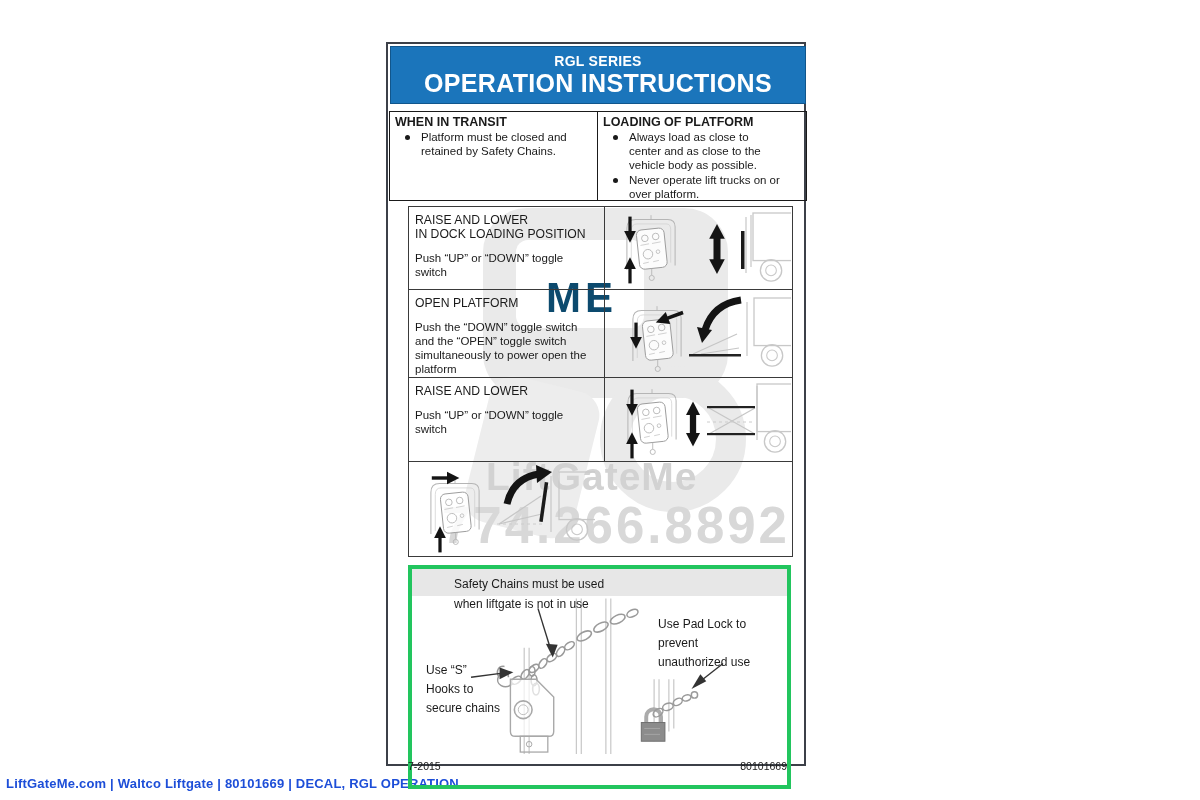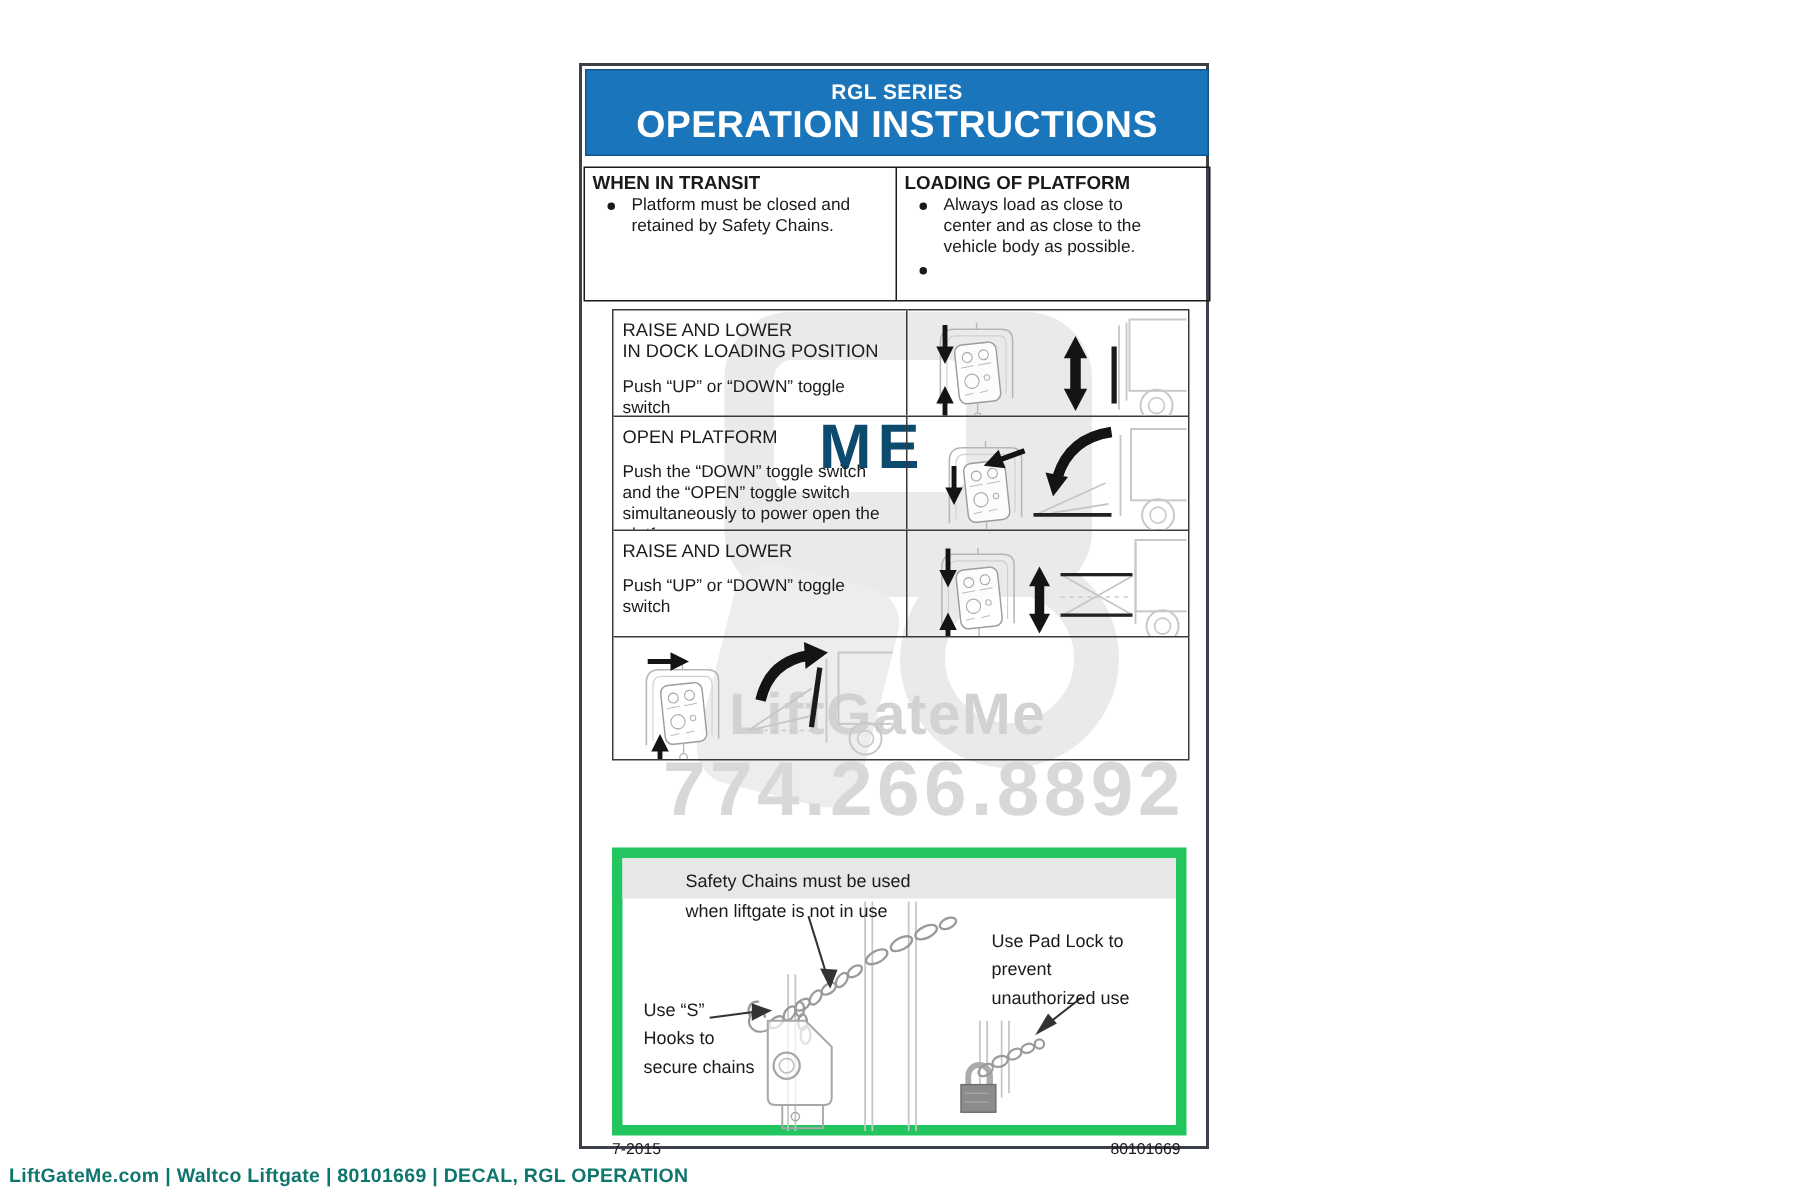--- a/index.html
+++ b/index.html
@@ -39,43 +39,43 @@
             border:1px solid #1a1a1a; display:flex; background:transparent; }
   .twocol { flex:1 1 50%; padding:3px 24px 0 5px; }
   .twocol:first-child { border-right:1px solid #1a1a1a; }
   .sec-title { font-size:12.5px; font-weight:bold; }
   ul.blist { list-style:none; margin-top:1px; }
   ul.blist li { position:relative; padding-left:26px; font-size:11.5px; line-height:14px;
                 margin-top:1px; }
   ul.blist .dot { position:absolute; left:10px; top:5px; width:5px; height:5px;
                   border-radius:50%; background:#1a1a1a; }
 
-  .itable { position:absolute; left:20px; top:162px; width:385px; height:301px;
+  .itable { position:absolute; left:20px; top:162px; width:385px; height:351px;
             border:1px solid #3a3a3a; display:flex; flex-direction:column; }
   .irow { display:flex; border-bottom:1px solid #3a3a3a; overflow:hidden; }
   .irow:last-child { border-bottom:none; }
   .irow .txt { width:196px; border-right:1px solid #3a3a3a; padding:6px 6px 0 6px; }
   .irow .pic { flex:1; position:relative; overflow:hidden; }
   .row-title { font-size:12.2px; line-height:14px; }
   .row-body  { font-size:11.5px; line-height:14px; margin-top:10px; }
   .preline { white-space:pre-line; }
 
-  .safety { position:absolute; left:20px; top:521px; width:383px; height:192px;
-            border:7px solid #22c55e; }
+  .safety { position:absolute; left:20px; top:521px; width:383px; height:224px;
+            border:4px solid #22c55e; }
   .safety-strip { position:absolute; left:0; top:0; width:100%; height:27px; background:#e7e7e7; }
   .safety svg { position:absolute; inset:0; }
   .safety-note   { position:absolute; left:42px; top:5px;  font-size:12px; line-height:20px; }
   .safety-hooks  { position:absolute; left:14px; top:92px; font-size:12px; line-height:19px; }
   .safety-plock  { position:absolute; left:246px; top:46px; font-size:12px; line-height:19px; }
 
   .dfoot { position:absolute; left:20px; right:17px; top:716px; display:flex;
            justify-content:space-between; font-size:10.5px; }
 
   .page-wm-footer { position:absolute; left:6px; top:776px; font-size:13px; font-weight:bold;
-                    color:#0f766e; letter-spacing:0.2px; }
+                    color:#1d4ed8; letter-spacing:0.2px; }
 
   svg .thin { stroke:#c6c6c6; stroke-width:1.2; }
 </style>
 </head>
 <body>
 
 <svg width="0" height="0" style="position:absolute" aria-hidden="true">
   <defs>
     <g id="pendant">
       <path d="M-33 30 L-33 -27 Q-33 -39 -21 -39 L23 -39 Q33 -39 33 -29 L33 24" fill="none" stroke="#b5b5b5" stroke-width="1.4"></path>
@@ -153,20 +153,21 @@
         </div>
         <div class="twocol">
           <div class="sec-title">LOADING OF PLATFORM</div>
           <ul class="blist">
             <li>
               <span class="dot"></span>
               <span>Always load as close to center and as close to the vehicle body as possible.</span>
             </li>
             <li>
               <span class="dot"></span>
+              <span>Never operate lift trucks on or over platform.</span>
             </li>
           </ul>
         </div>
       </div>
 
       <div class="itable">
 
         <div class="irow" style="height:83px">
           <div class="txt">
             <div class="row-title preline">RAISE AND LOWER

